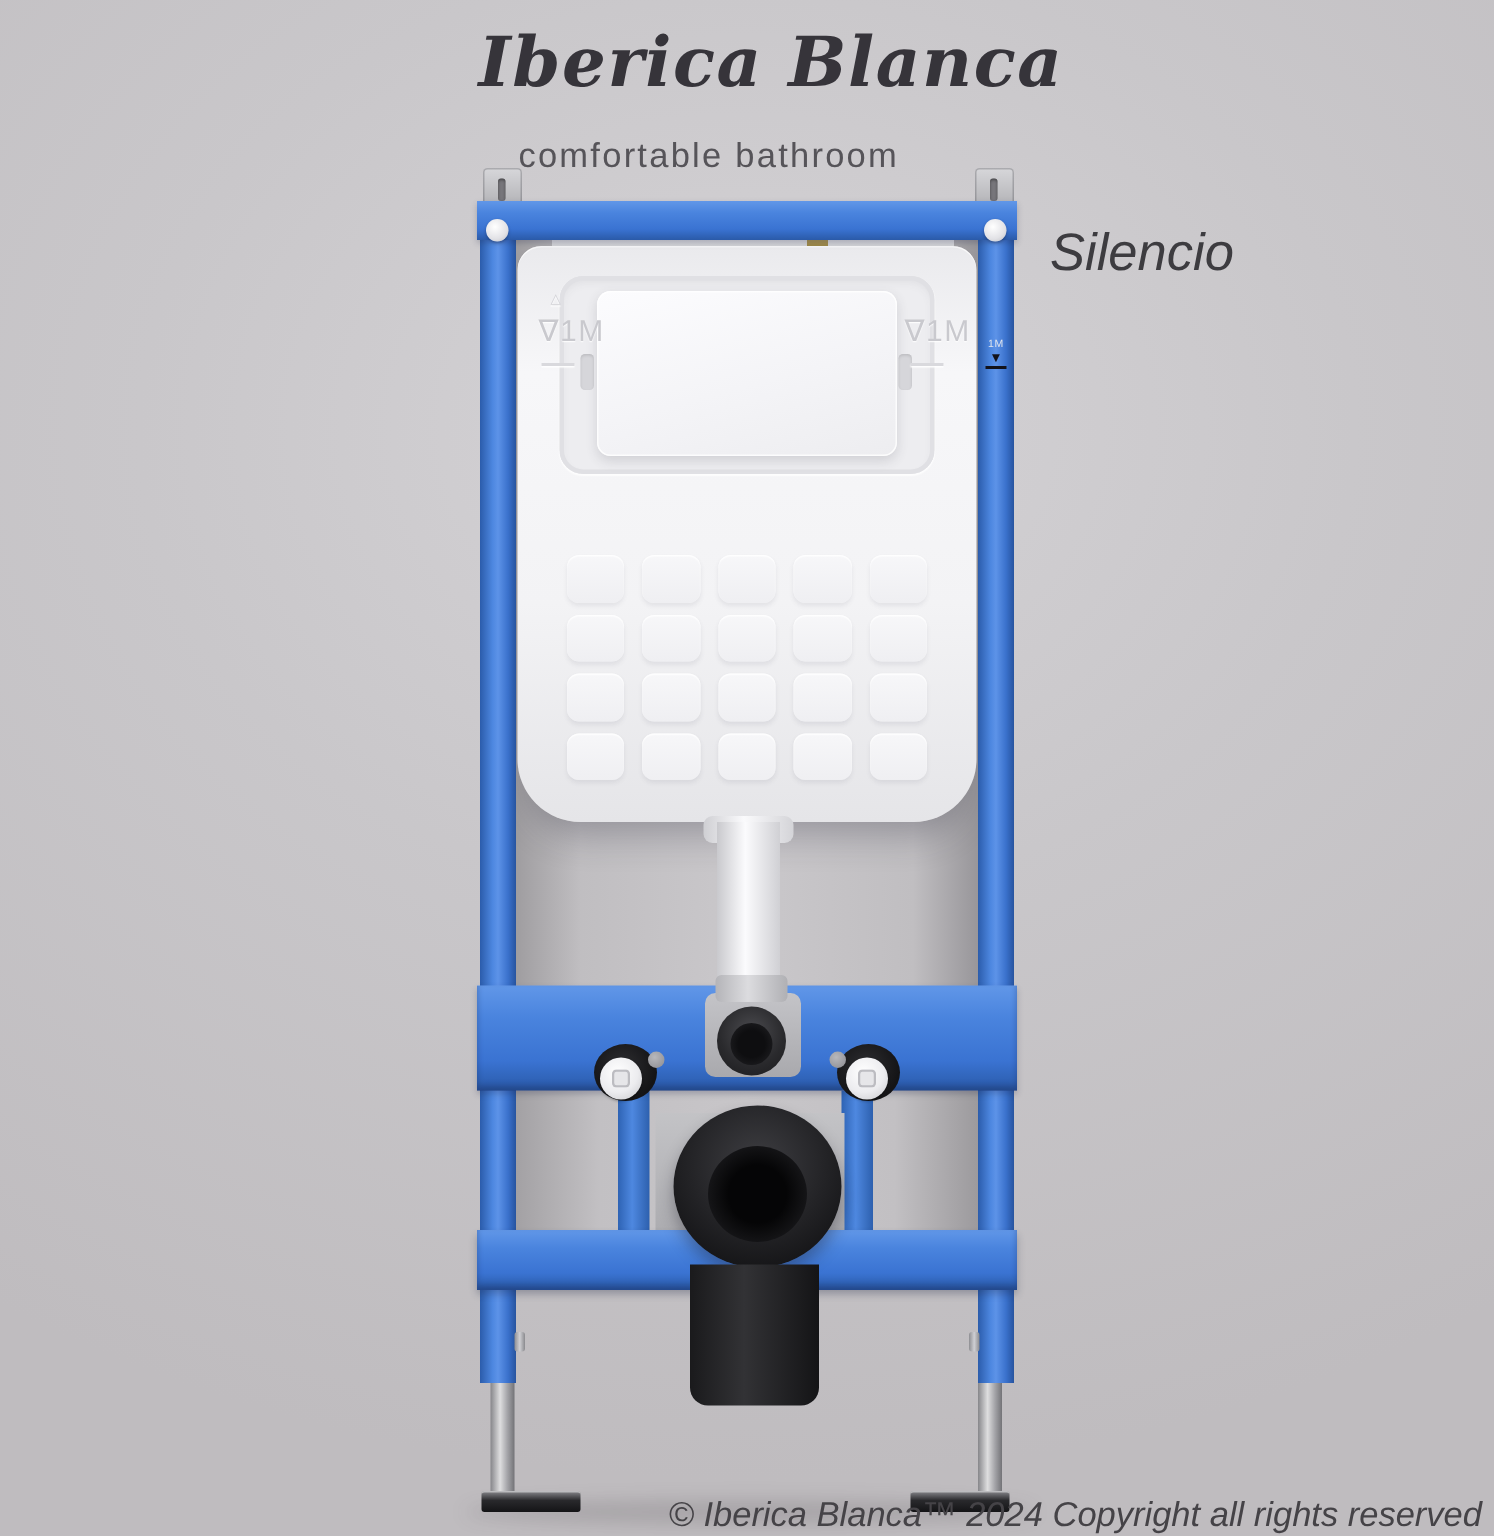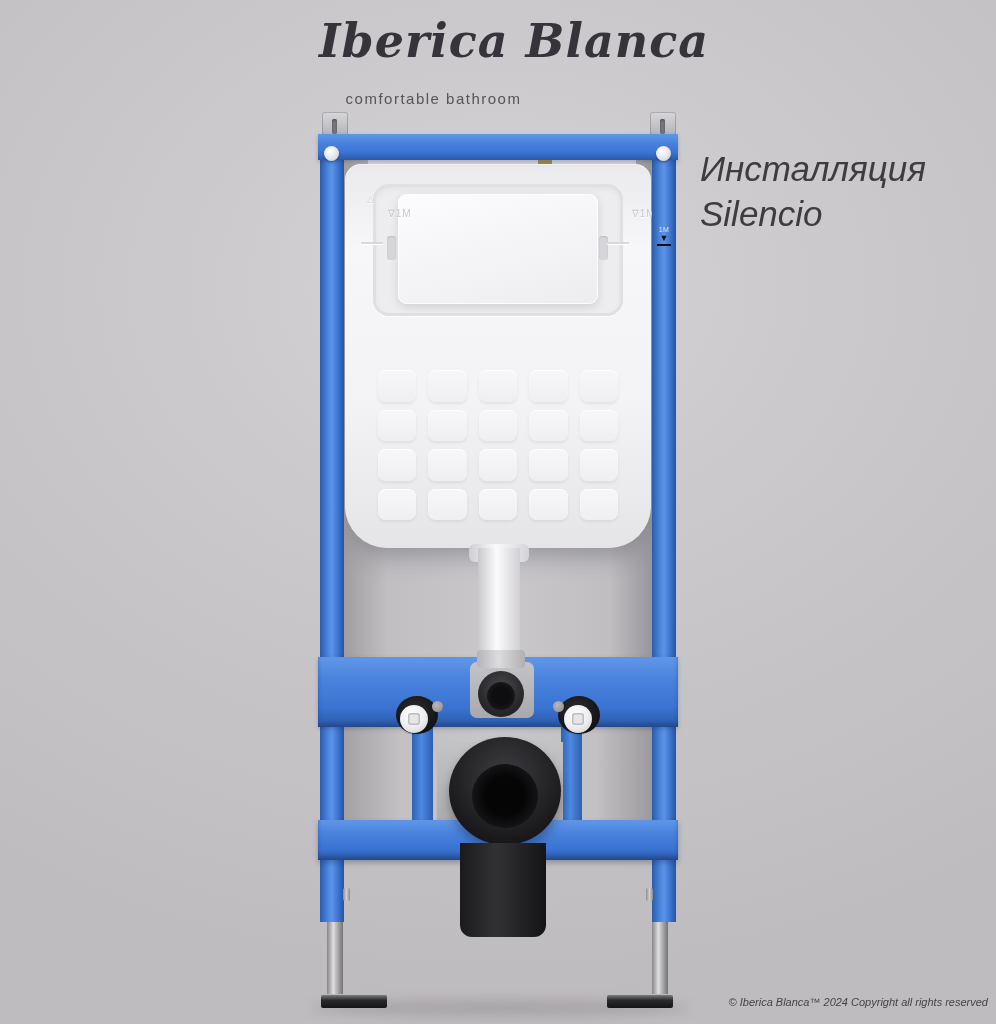--- a/index.html
+++ b/index.html
@@ -11,29 +11,29 @@
   .abs{position:absolute;}
 
   
   .brand{
     left:16px;top:14px;width:996px;text-align:center;
     font-family:"DejaVu Serif", serif;font-style:italic;font-weight:600;
     font-size:46px;color:#36343a;letter-spacing:1px;z-index:6;
   }
   .tagline{
     left:0;top:90px;width:867px;text-align:center;
-    font-size:15px;color:#565459;letter-spacing:1.5px;z-index:6;
+    font-size:23px;color:#565459;letter-spacing:1.5px;z-index:6;padding-left:39px;
   }
   .product-title{
     left:700px;top:146px;width:296px;z-index:6;
     font-size:35px;font-style:italic;color:#3d3c40;line-height:45px;
   }
   .copyright{
     right:8px;top:996px;z-index:6;
-    font-size:11px;font-style:italic;color:#454347;
+    font-size:23px;font-style:italic;color:#454347;
   }
 
   
   .wall-inner-upper{left:344px;top:158px;width:308px;height:500px;z-index:1;
     background:linear-gradient(90deg,#9f9da0 0%,#c0bec1 14%,#cac8cb 50%,#c0bec1 86%,#98969a 100%);}
   .wall-inner-lower{left:344px;top:727px;width:308px;height:95px;z-index:1;
     background:linear-gradient(90deg,#a3a1a4 0%,#c2c0c3 18%,#c8c6c9 50%,#c2c0c3 82%,#9c9a9d 100%);}
   .floor-shadow{left:310px;top:1000px;width:380px;height:16px;border-radius:50%;
     background:rgba(60,58,62,.18);filter:blur(6px);z-index:1;}
 
@@ -78,22 +78,22 @@
   .access-recess{position:absolute;left:28px;top:20px;width:250px;height:132px;border-radius:16px;
     background:#ededf0;
     box-shadow:inset 0 0 0 3px #e0e0e4, inset 0 3px 7px rgba(70,70,80,.10), 0 1px 1px rgba(255,255,255,.8);}
   .flush-plate{position:absolute;left:53px;top:30px;width:200px;height:110px;border-radius:9px;
     background:linear-gradient(165deg,#fcfcfe 0%,#f4f4f7 55%,#ededf0 100%);
     box-shadow:0 3px 8px rgba(60,60,75,.16), inset 0 0 0 1px rgba(255,255,255,.8);}
   .plate-clip{position:absolute;top:72px;width:9px;height:24px;border-radius:3px;background:#d6d6da;
     box-shadow:inset 0 1px 2px rgba(0,0,0,.12);}
   .plate-clip-left{left:42px;}
   .plate-clip-right{left:254px;}
-  .level-mark{position:absolute;font-size:10px;color:#c9c9ce;letter-spacing:1px;
-    text-shadow:0 1px 1px #fff;margin-left:29px;}
+  .level-mark{position:absolute;font-size:20px;color:#c9c9ce;letter-spacing:1px;
+    text-shadow:0 1px 1px #fff;}
   .level-mark-left{left:14px;top:44px;}
   .level-mark-right{left:258px;top:44px;}
   .level-mark-tri{position:absolute;left:22px;top:30px;font-size:9px;color:#d2d2d7;text-shadow:0 1px 1px #fff;}
   .level-dash{position:absolute;width:22px;height:2px;background:#d9d9dd;top:78px;box-shadow:0 1px 1px #fff;}
   .level-dash-left{left:16px;}
   .level-dash-right{left:262px;}
 
   .texture-grid{position:absolute;left:33px;top:206px;width:240px;height:150px;
     display:grid;grid-template-columns:repeat(5,1fr);grid-template-rows:repeat(4,1fr);
     column-gap:12px;row-gap:8px;}
@@ -162,21 +162,20 @@
   .rail-level .lvl-arrow{display:block;font-size:9px;line-height:9px;color:#12121a;}
   .rail-level .lvl-line{display:block;margin:1px auto 0;width:14px;height:2px;background:#12121a;}
 </style>
 </head>
 <body>
 
 <div class="abs brand">Iberica Blanca</div>
 <div class="abs tagline">comfortable bathroom</div>
 
 <div class="abs product-title">
-  <div>Инсталляция</div>
   <div>Silencio</div>
 </div>
 
 <div class="abs copyright">© Iberica Blanca™ 2024 Copyright all rights reserved</div>
 
 <div>
 
   <div class="abs wall-inner-upper"></div>
   <div class="abs wall-inner-lower"></div>
   <div class="abs floor-shadow"></div>

